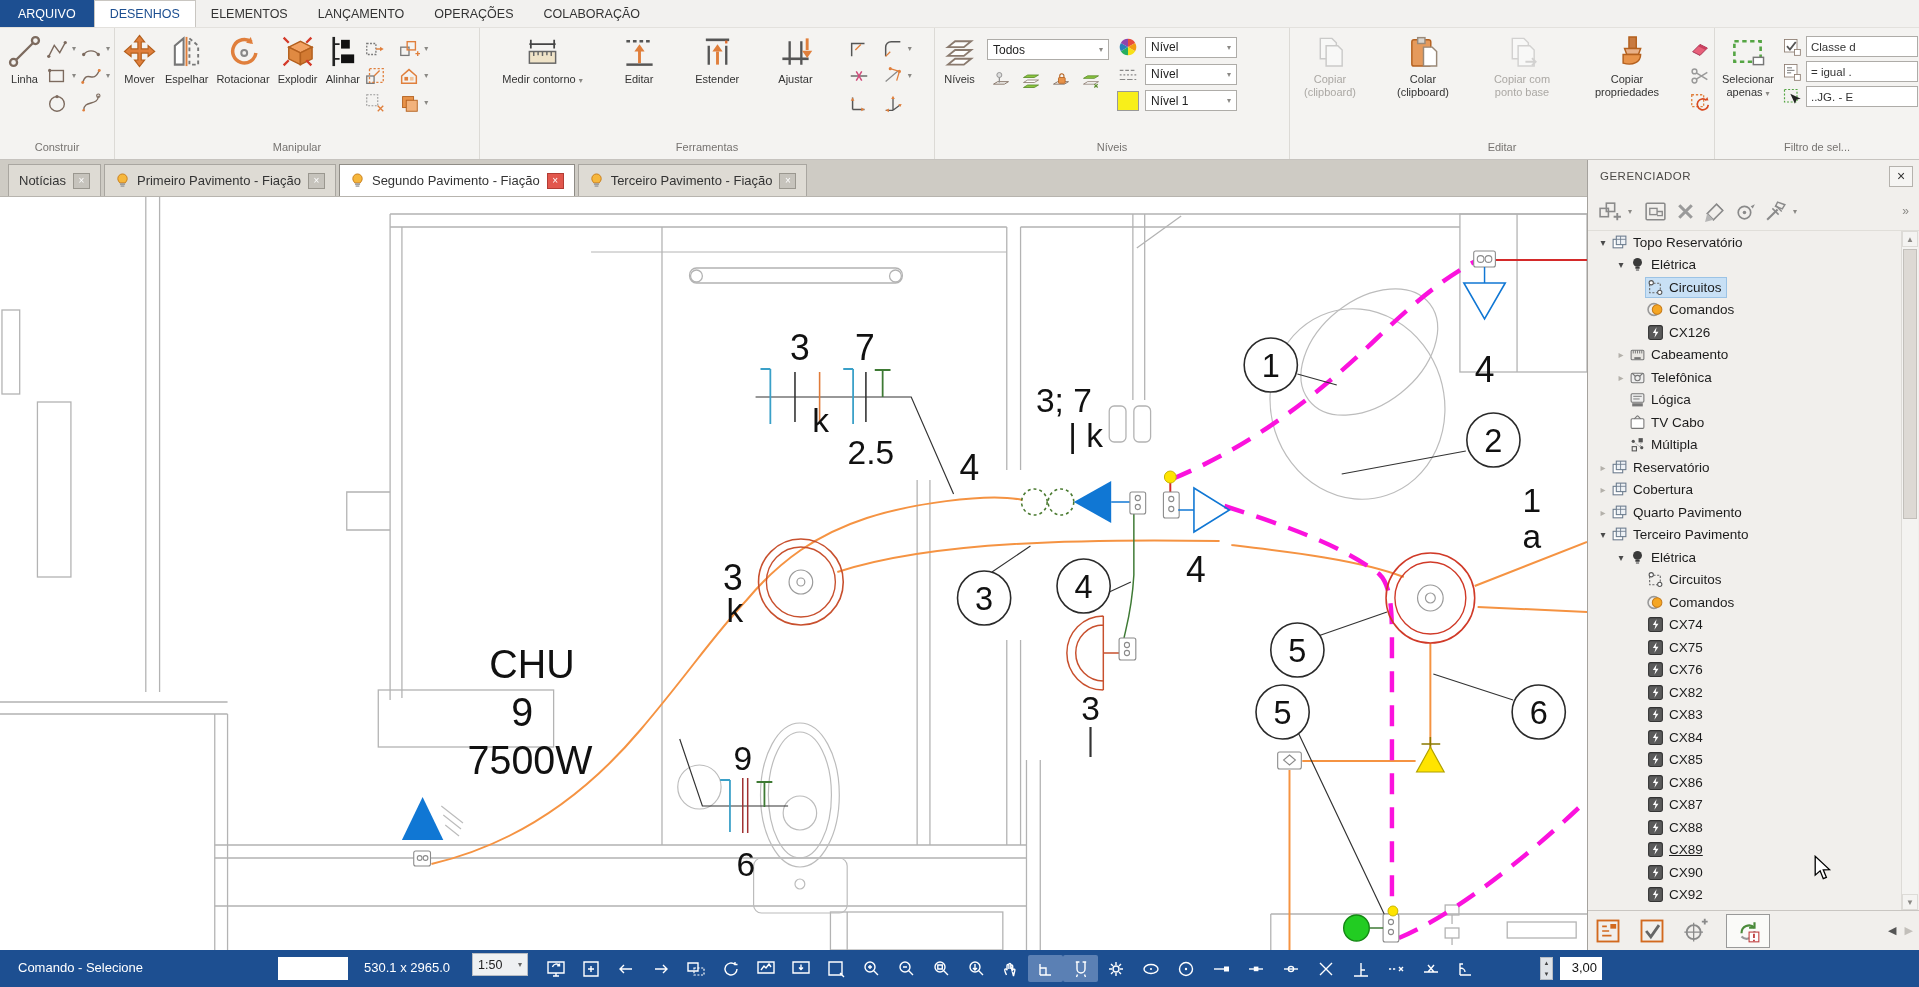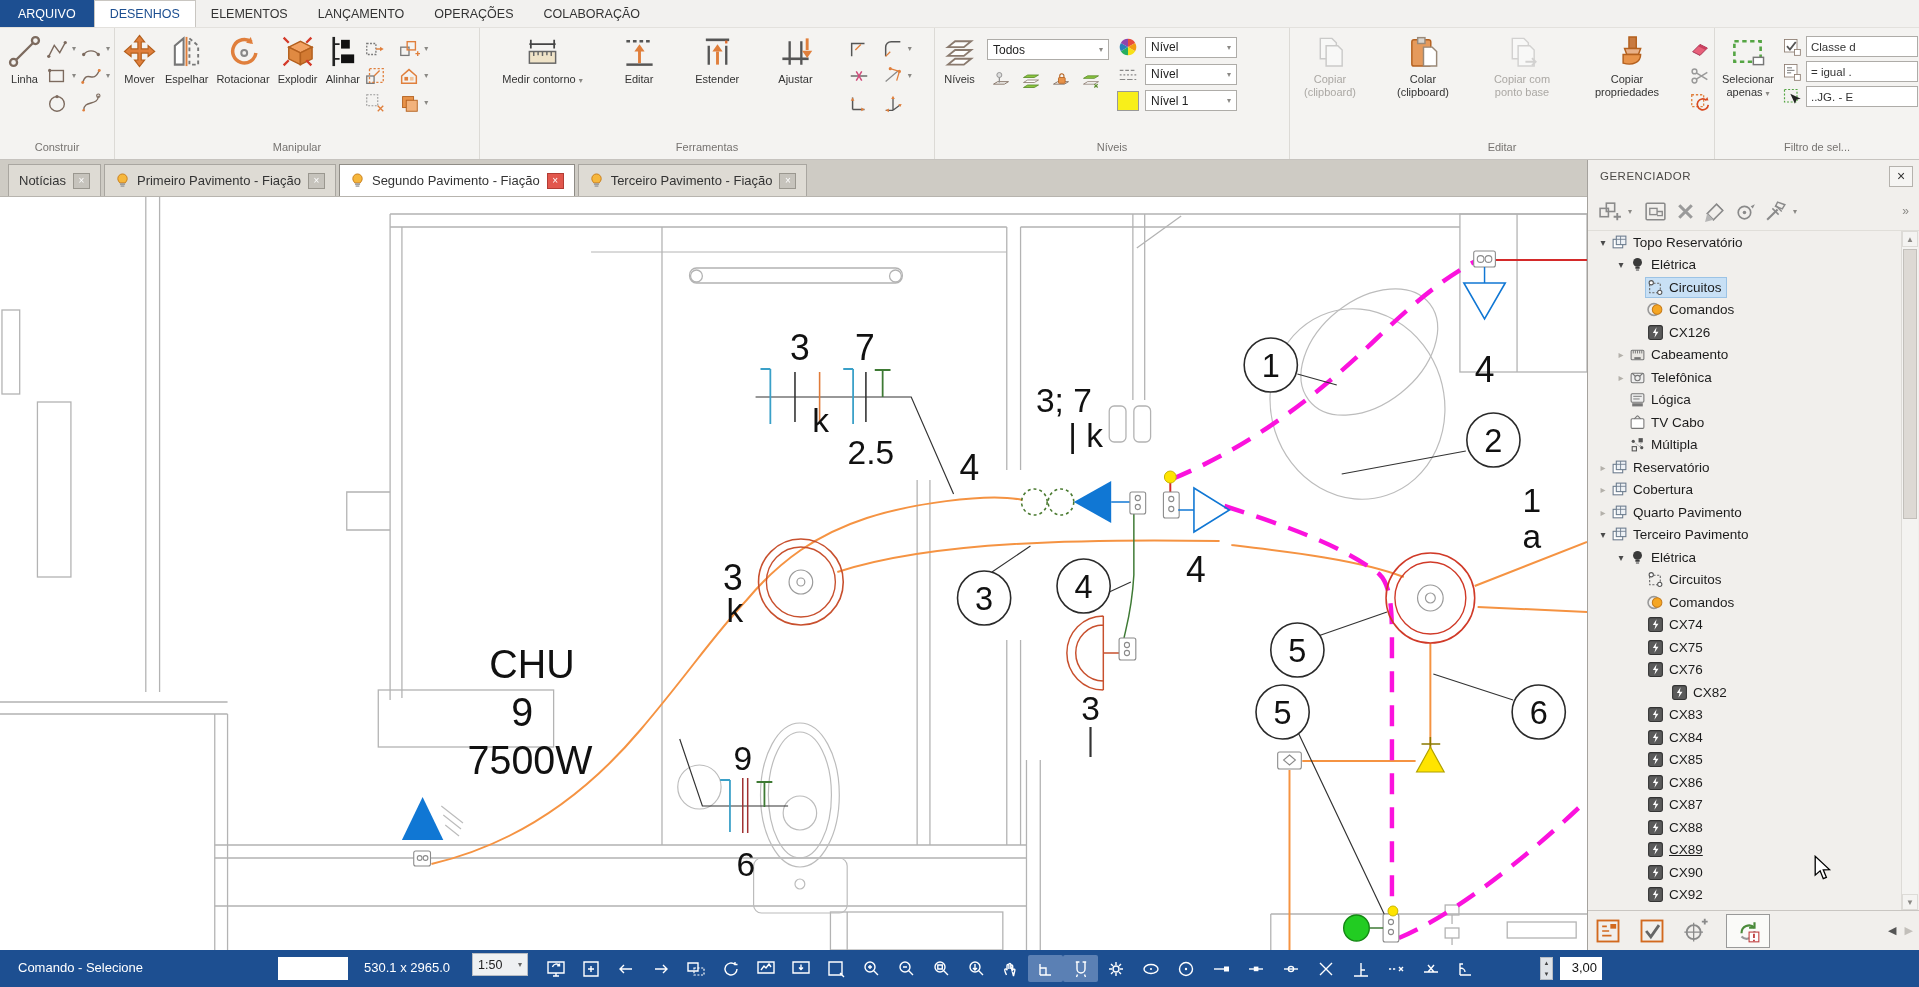--- a/index.html
+++ b/index.html
@@ -999,21 +999,21 @@
           <div class="trow" style="padding-left: 44px;">
             <span class="tarrow "></span>
             <span class="selwrap">
               <span class="ticon"><svg viewBox="0 0 16 16">
                   <rect x="1.5" y="1.5" width="13" height="13" rx="2" fill="#5a5a5a" stroke="#333"></rect>
                   <path d="M9,3L5.5,8.5H8L7,13l3.8-5.8H8.2z" fill="#fff"></path>
                 </svg></span>
               <span>CX76</span>
             </span>
           </div>
-          <div class="trow" style="padding-left: 44px; margin-left: 24px;">
+          <div class="trow" style="padding-left: 44px;">
             <span class="tarrow "></span>
             <span class="selwrap">
               <span class="ticon"><svg viewBox="0 0 16 16">
                   <rect x="1.5" y="1.5" width="13" height="13" rx="2" fill="#5a5a5a" stroke="#333"></rect>
                   <path d="M9,3L5.5,8.5H8L7,13l3.8-5.8H8.2z" fill="#fff"></path>
                 </svg></span>
               <span>CX82</span>
             </span>
           </div>
           <div class="trow" style="padding-left: 44px;">

